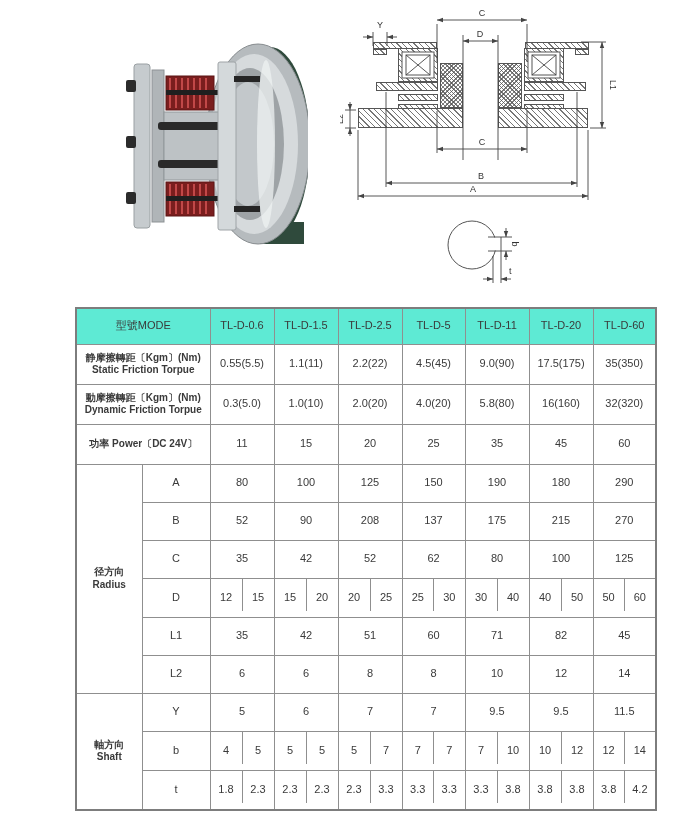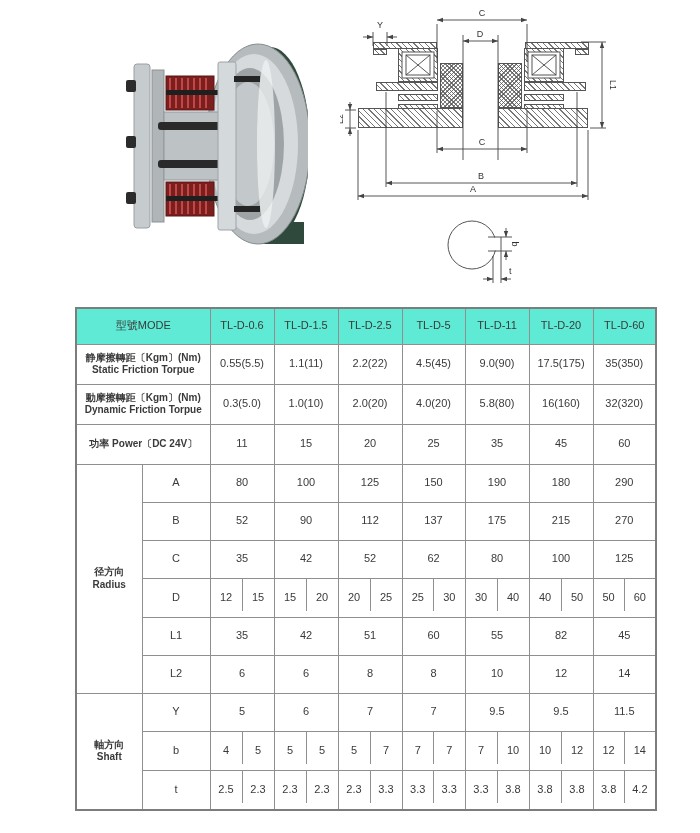--- a/index.html
+++ b/index.html
@@ -261,21 +261,21 @@
     <td>125</td>
     <td>150</td>
     <td>190</td>
     <td>180</td>
     <td>290</td>
   </tr>
   <tr>
     <td>B</td>
     <td>52</td>
     <td>90</td>
-    <td>112</td>
+    <td>208</td>
     <td>137</td>
     <td>175</td>
     <td>215</td>
     <td>270</td>
   </tr>
   <tr>
     <td>C</td>
     <td>35</td>
     <td>42</td>
     <td>52</td>
@@ -335,21 +335,21 @@
             <span>60</span>
           </div>
         </td>
   </tr>
   <tr>
     <td>L1</td>
     <td>35</td>
     <td>42</td>
     <td>51</td>
     <td>60</td>
-    <td>55</td>
+    <td>71</td>
     <td>82</td>
     <td>45</td>
   </tr>
   <tr>
     <td>L2</td>
     <td>6</td>
     <td>6</td>
     <td>8</td>
     <td>8</td>
     <td>10</td>
@@ -419,21 +419,21 @@
             <span>12</span>
             <i class="sdiv"></i>
             <span>14</span>
           </div>
         </td>
   </tr>
   <tr>
     <td>t</td>
     <td class="split">
           <div class="splitwrap">
-            <span>2.5</span>
+            <span>1.8</span>
             <i class="sdiv"></i>
             <span>2.3</span>
           </div>
         </td>
     <td class="split">
           <div class="splitwrap">
             <span>2.3</span>
             <i class="sdiv"></i>
             <span>2.3</span>
           </div>

